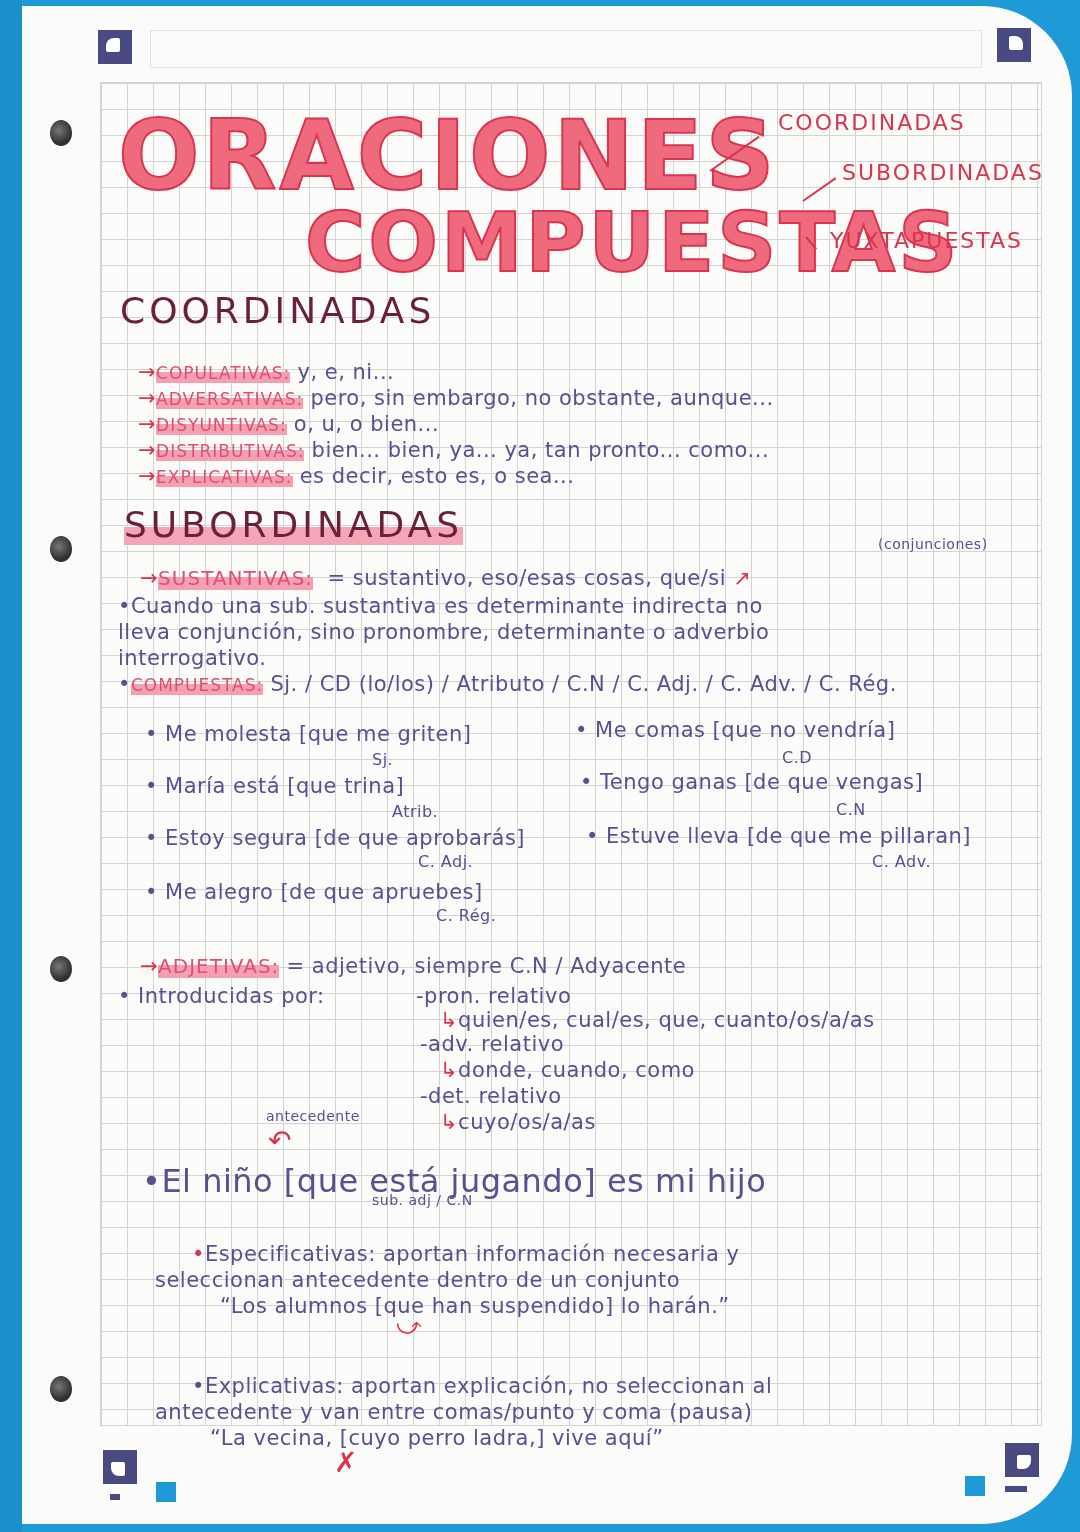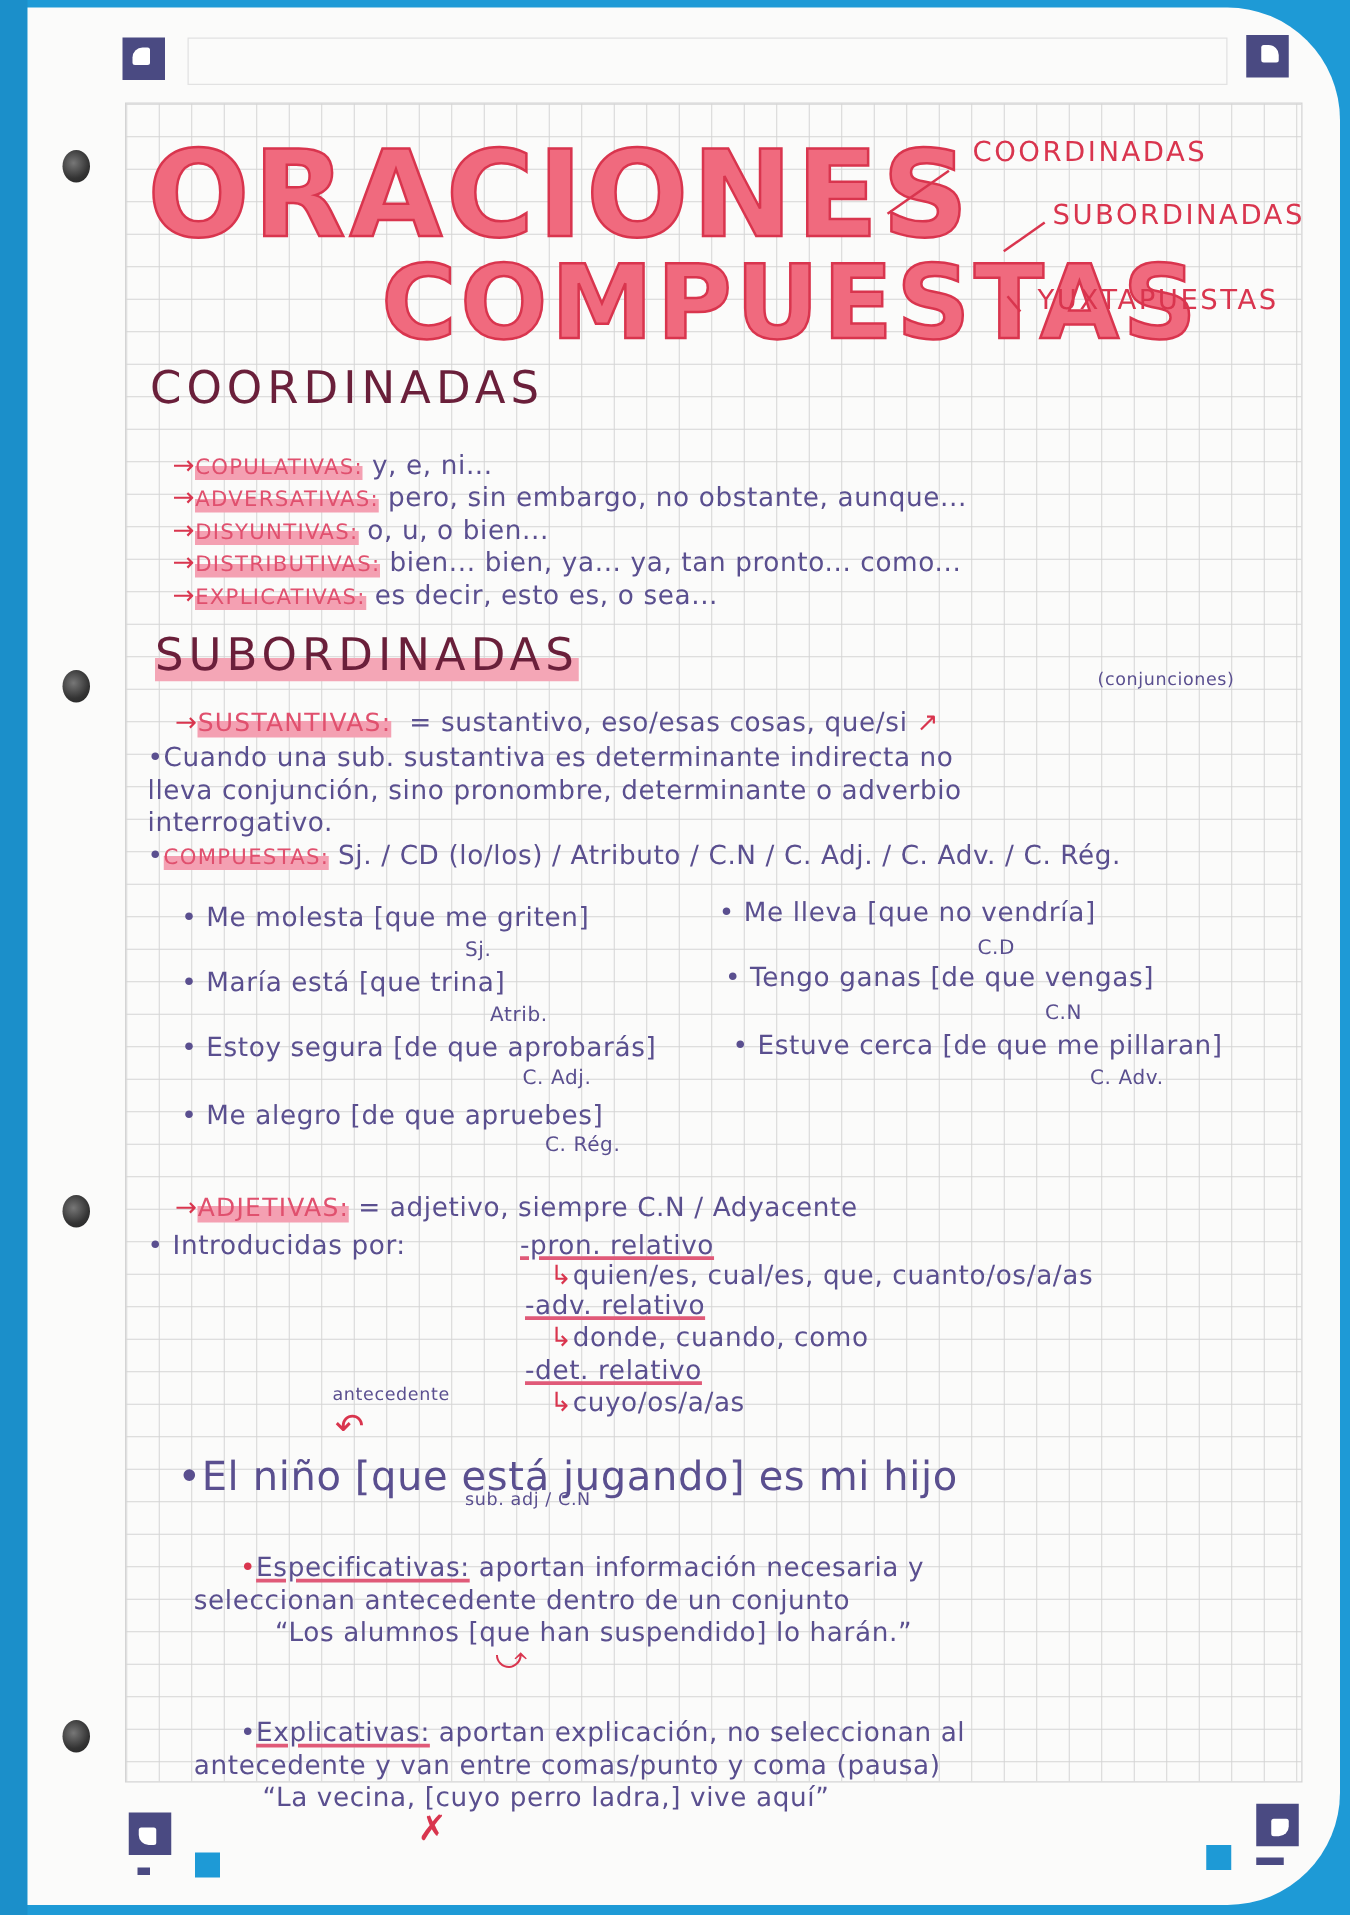--- a/index.html
+++ b/index.html
@@ -22,21 +22,21 @@
   .t{position:absolute;white-space:nowrap;color:#5a4f8f;font-family:"DejaVu Sans",sans-serif;font-size:21px;letter-spacing:0.5px;}
   .title{position:absolute;font-family:"DejaVu Sans",sans-serif;font-weight:bold;color:#f06a7e;-webkit-text-stroke:2px #d9354e;letter-spacing:3px;white-space:nowrap;}
   .side{position:absolute;color:#d9354e;font-size:22px;letter-spacing:2px;white-space:nowrap;font-family:"DejaVu Sans",sans-serif;}
   .line{position:absolute;height:2px;background:#d9354e;transform-origin:left center;}
   .sec{position:absolute;color:#6a1f3a;font-size:36px;letter-spacing:4px;white-space:nowrap;font-family:"DejaVu Sans",sans-serif;}
   .sec .hl{background:linear-gradient(transparent 55%,#f4a6b6 55%);}
   .lbl{color:#e0506e;text-transform:uppercase;font-size:17px;letter-spacing:1px;background:linear-gradient(transparent 45%,#f4a0b2 45%);}
   .arrow{color:#d9354e;}
   .sm{font-size:16px;}
   .xs{font-size:14px;}
-  .ul{text-decoration:underline;text-decoration-color:#e05a78;text-decoration-thickness:3px;}
+  .ul{text-decoration-color:#e05a78;text-decoration-thickness:3px;}
   .pk{color:#d9354e;}
   .mark{position:absolute;color:#d9354e;font-size:28px;}
 </style>
 </head>
 <body>
 
 <div class="edge-strip"></div>
 <div class="page"></div>
 
 <div class="hole" style="top:120px"></div>
@@ -78,31 +78,31 @@
 
 <div class="t xs" style="left:878px;top:536px">(conjunciones)</div>
 <div class="t" style="left:140px;top:566px"><span class="arrow">→</span><span class="lbl" style="font-size:20px">sustantivas:</span> &nbsp;<span>= sustantivo, eso/esas cosas, que/si</span> <span class="arrow">↗</span></div>
 <div class="t" style="left:118px;top:594px">•Cuando una sub. sustantiva es determinante indirecta no</div>
 <div class="t" style="left:118px;top:620px">lleva conjunción, sino pronombre, determinante o adverbio</div>
 <div class="t" style="left:118px;top:646px">interrogativo.</div>
 <div class="t" style="left:118px;top:672px"><span>•</span><span class="lbl" style="text-transform:none">COMPUESTAS:</span> <span>Sj. / CD (lo/los) / Atributo / C.N / C. Adj. / C. Adv. / C. Rég.</span></div>
 
 <div class="t" style="left:145px;top:722px">• <span>Me molesta [que me griten]</span></div>
 <div class="t sm" style="left:372px;top:750px">Sj.</div>
-<div class="t" style="left:575px;top:718px">• <span>Me lleva [que no vendría]</span></div>
+<div class="t" style="left:575px;top:718px">• <span>Me comas [que no vendría]</span></div>
 <div class="t sm" style="left:782px;top:748px">C.D</div>
 
 <div class="t" style="left:145px;top:774px">• <span>María está [que trina]</span></div>
 <div class="t sm" style="left:392px;top:802px">Atrib.</div>
 <div class="t" style="left:580px;top:770px">• <span>Tengo ganas [de que vengas]</span></div>
 <div class="t sm" style="left:836px;top:800px">C.N</div>
 
 <div class="t" style="left:145px;top:826px">• <span>Estoy segura [de que aprobarás]</span></div>
 <div class="t sm" style="left:418px;top:852px">C. Adj.</div>
-<div class="t" style="left:586px;top:824px">• <span>Estuve cerca [de que me pillaran]</span></div>
+<div class="t" style="left:586px;top:824px">• <span>Estuve lleva [de que me pillaran]</span></div>
 <div class="t sm" style="left:872px;top:852px">C. Adv.</div>
 
 <div class="t" style="left:145px;top:880px">• <span>Me alegro [de que apruebes]</span></div>
 <div class="t sm" style="left:436px;top:906px">C. Rég.</div>
 
 <div class="t" style="left:140px;top:954px"><span class="arrow">→</span><span class="lbl" style="font-size:20px">adjetivas:</span> <span>= adjetivo, siempre C.N / Adyacente</span></div>
 <div class="t" style="left:118px;top:984px">• Introducidas por:</div>
 <div class="t ul" style="left:416px;top:984px">-pron. relativo</div>
 <div class="t" style="left:440px;top:1008px"><span class="arrow">↳</span><span>quien/es, cual/es, que, cuanto/os/a/as</span></div>
 <div class="t ul" style="left:420px;top:1032px">-adv. relativo</div>

